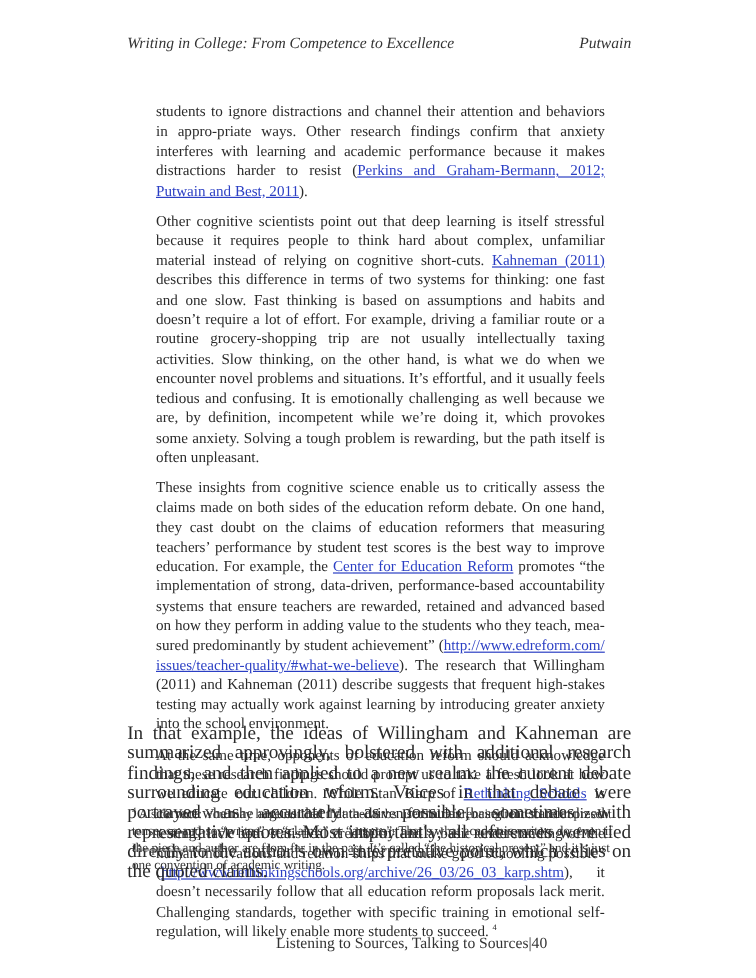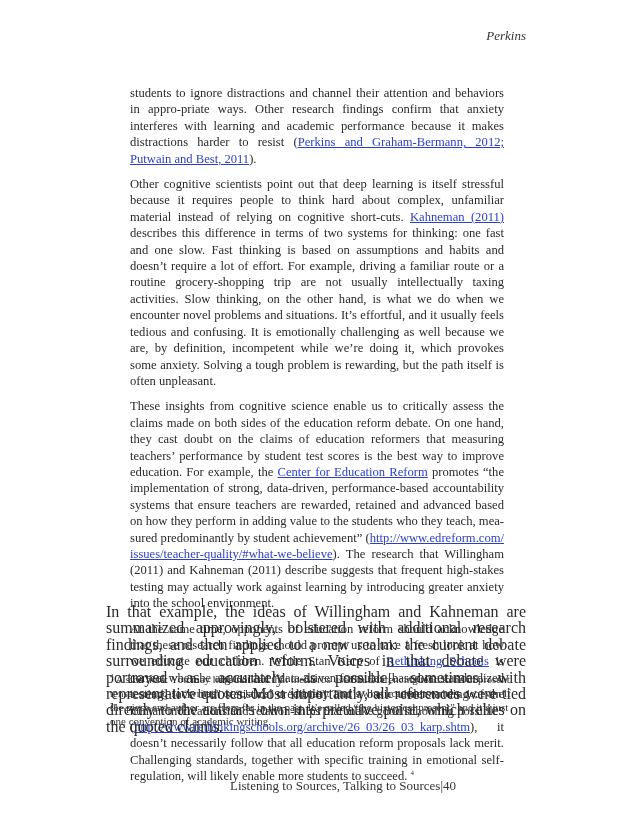--- a/index.html
+++ b/index.html
@@ -17,21 +17,22 @@
   a, .link { color: #2b3fc4; text-decoration: underline; }
   sup { font-size: 7px; vertical-align: super; line-height: 0; }
   .fn-rule { position: absolute; left: 110px; top: 708px; width: 76px; height: 1px; background: #999; }
   .footnote { position: absolute; left: 110px; top: 672px; width: 414px; font-size: 11px; line-height: 14px; color: #333; }
   .footer { position: absolute; top: 778px; left: 0; width: 630px; text-align: center; font-size: 13px; color: #333; padding-left: 28px; }
 </style>
 </head>
 <body>
 
 <div class="header">
-  <span class="right">Perkins</span>
+  <span class="left">Writing in College: From Competence to Excellence</span>
+  <span class="right">Putwain</span>
 </div>
 
 <div class="block" style="top:70px;">
   <p><span>students to ignore distractions and channel their attention and behaviors in appro-priate ways. Other research findings confirm that anxiety interferes with learning and academic performance because it makes distractions harder to resist (</span><a class="link">Perkins and Graham-Bermann, 2012; Putwain and Best, 2011</a><span>).</span></p>
   <p><span>Other cognitive scientists point out that deep learning is itself stressful because it requires people to think hard about complex, unfamiliar material instead of relying on cognitive short-cuts. </span><a class="link">Kahneman (2011)</a><span> describes this difference in terms of two systems for thinking: one fast and one slow. Fast thinking is based on assumptions and habits and doesn’t require a lot of effort. For example, driving a familiar route or a routine grocery-shopping trip are not usually intellectually taxing activities. Slow thinking, on the other hand, is what we do when we encounter novel problems and situations. It’s effortful, and it usually feels tedious and confusing. It is emotionally challenging as well because we are, by definition, incompetent while we’re doing it, which provokes some anxiety. Solving a tough problem is rewarding, but the path itself is often unpleasant.</span></p>
   <p><span>These insights from cognitive science enable us to critically assess the claims made on both sides of the education reform debate. On one hand, they cast doubt on the claims of education reformers that measuring teachers’ performance by student test scores is the best way to improve education. For example, the </span><a class="link">Center for Education Reform</a><span> promotes “the implementation of strong, data-driven, performance-based accountability systems that ensure teachers are rewarded, retained and advanced based on how they perform in adding value to the students who they teach, mea-sured predominantly by student achievement” (</span><a class="link" style="word-break:break-all;">http://www.edreform.com/issues/teacher-quality/#what-we-believe</a><span>). The research that Willingham (2011) and Kahneman (2011) describe suggests that frequent high-stakes testing may actually work against learning by introducing greater anxiety into the school environment.</span></p>
   <p><span>At the same time, opponents of education reform should acknowledge that these research findings should prompt us to take a fresh look at how we educate our children. While Stan Karp of </span><a class="link">Rethinking Schools</a><span> is correct when he argues that “data-driven formulas [based on standardized testing] lack both statistical credibility and a basic understanding of the human motivations and relation-ships that make good schooling possible” (</span><a class="link" style="word-break:break-all;">http://www.rethinkingschools.org/archive/26_03/26_03_karp.shtm</a><span>), it doesn’t necessarily follow that all education reform proposals lack merit. Challenging standards, together with specific training in emotional self-regulation, will likely enable more students to succeed. </span><sup>4</sup></p>
 </div>
 
 <p class="para-main">In that example, the ideas of Willingham and Kahneman are summarized approvingly, bolstered with additional research findings, and then applied to a new realm: the current debate surrounding education reform. Voices in that debate were portrayed as accurately as possible, sometimes with representative quotes. Most importantly, all references were tied directly to the author’s own interpretative point, which relies on the quoted claims.</p>

